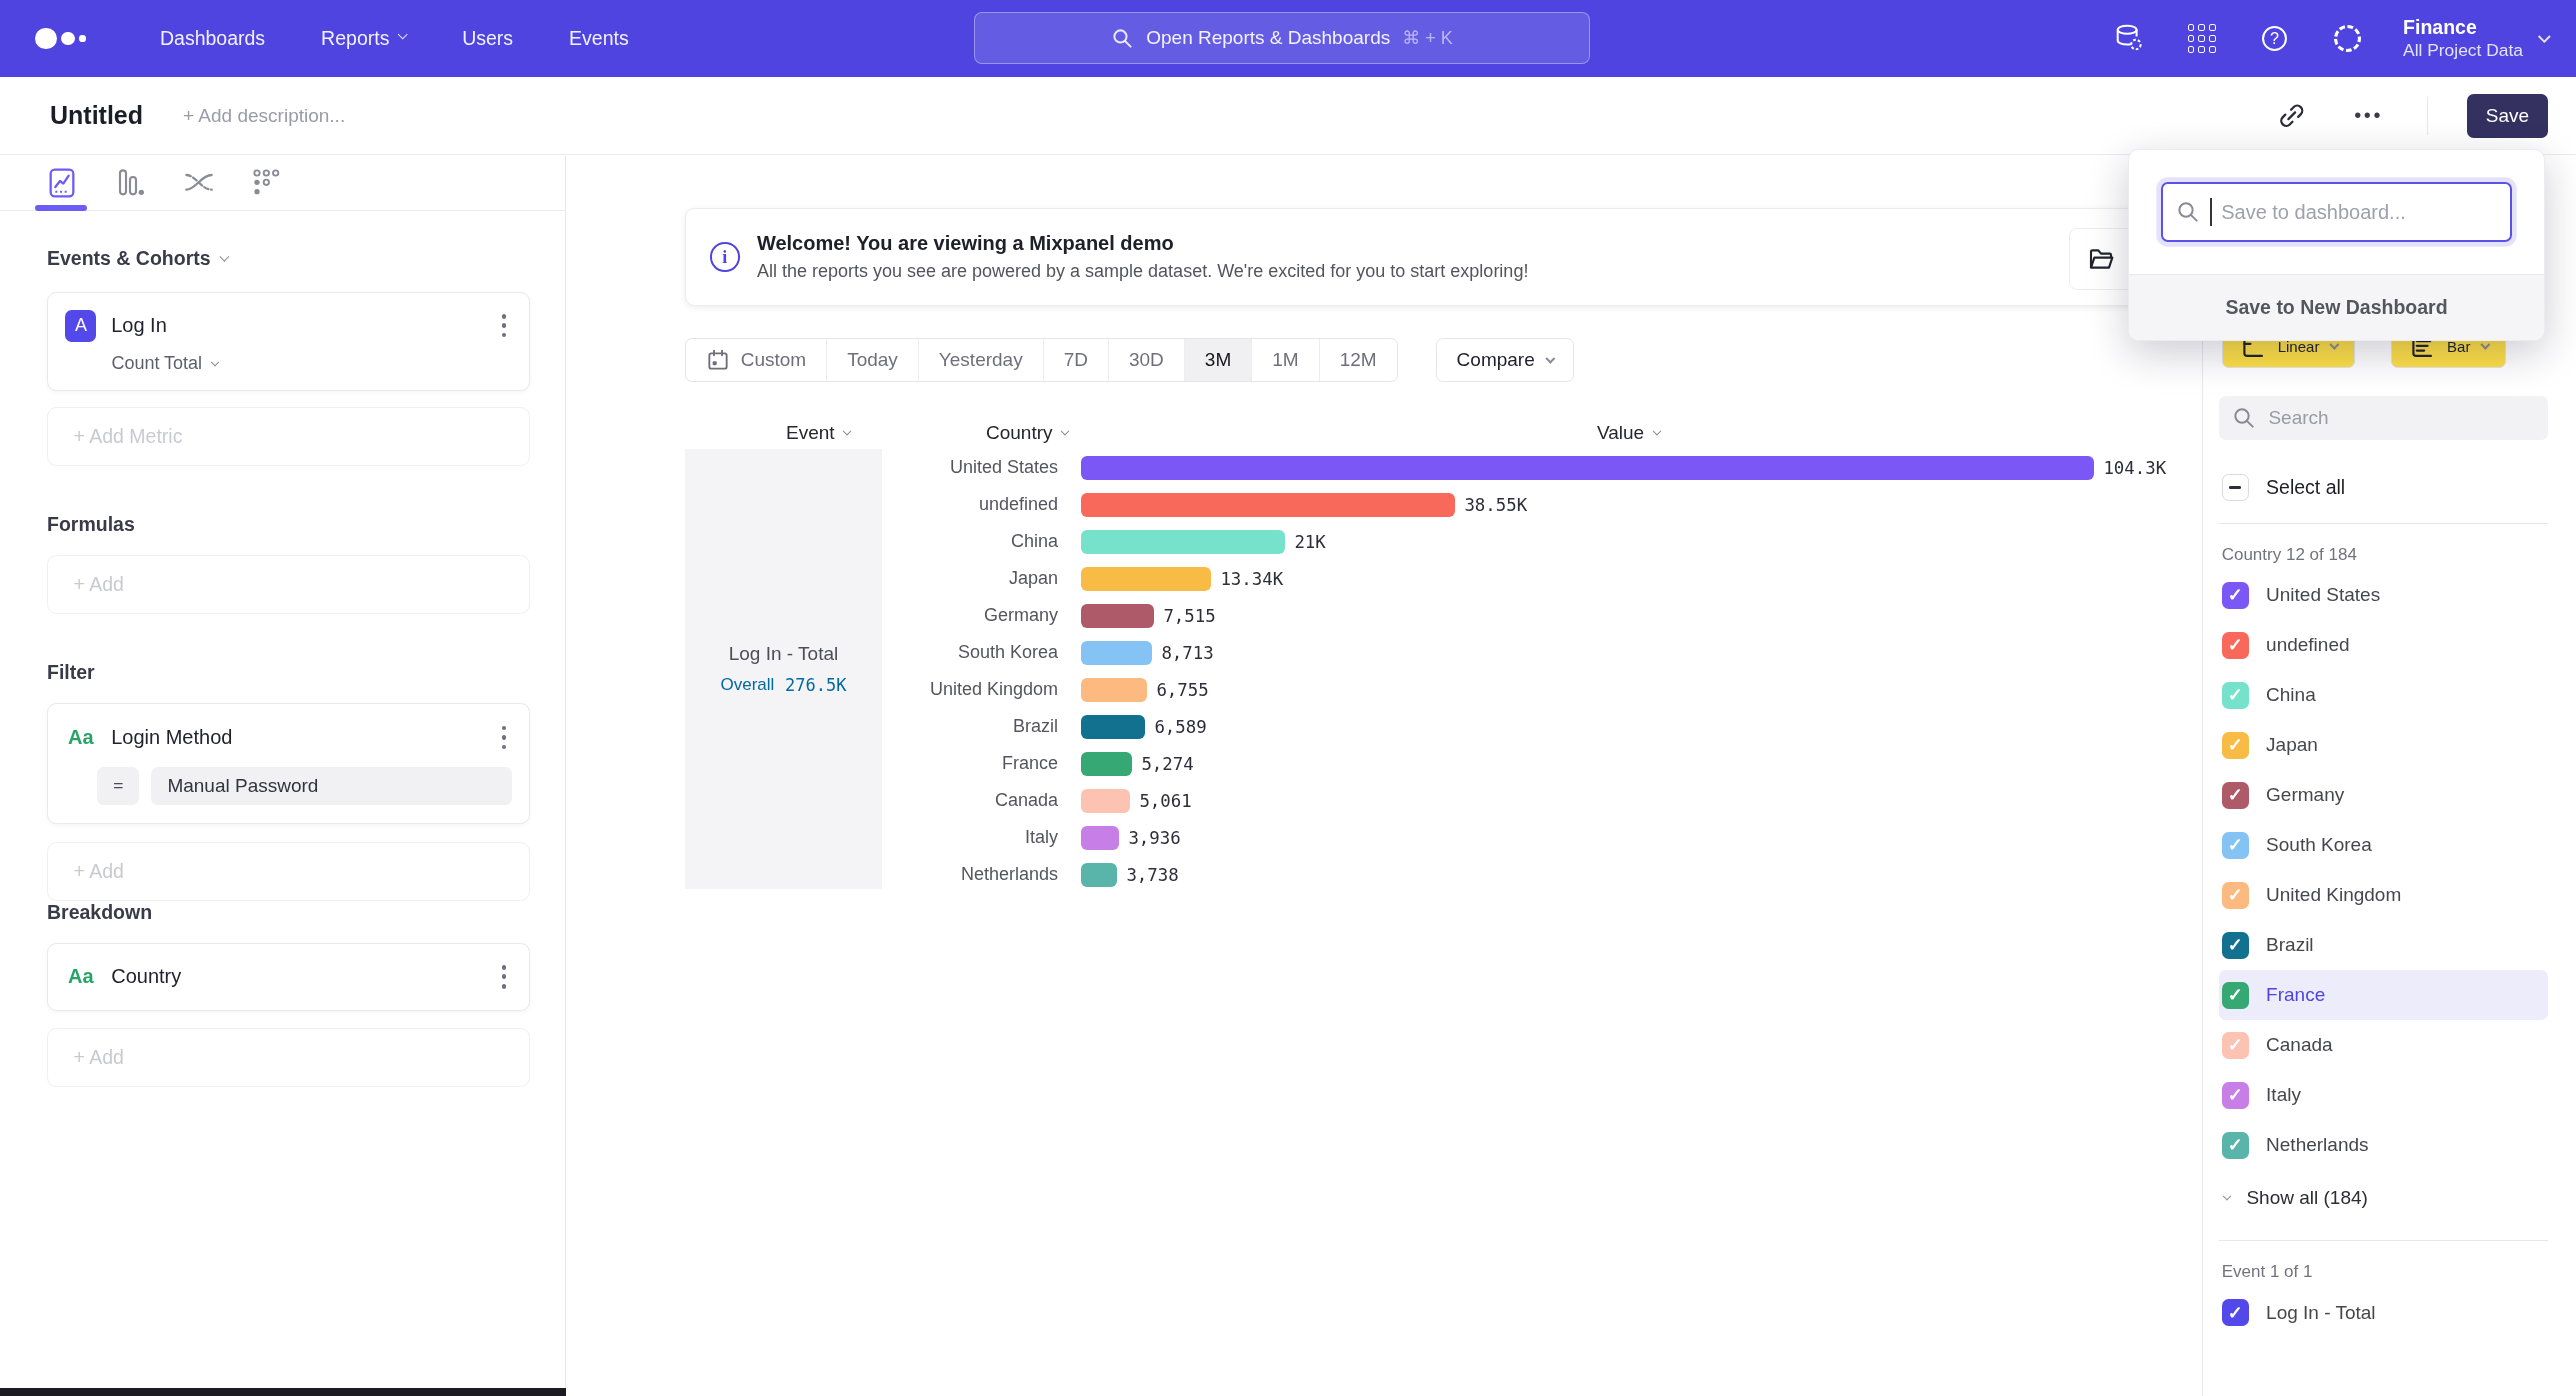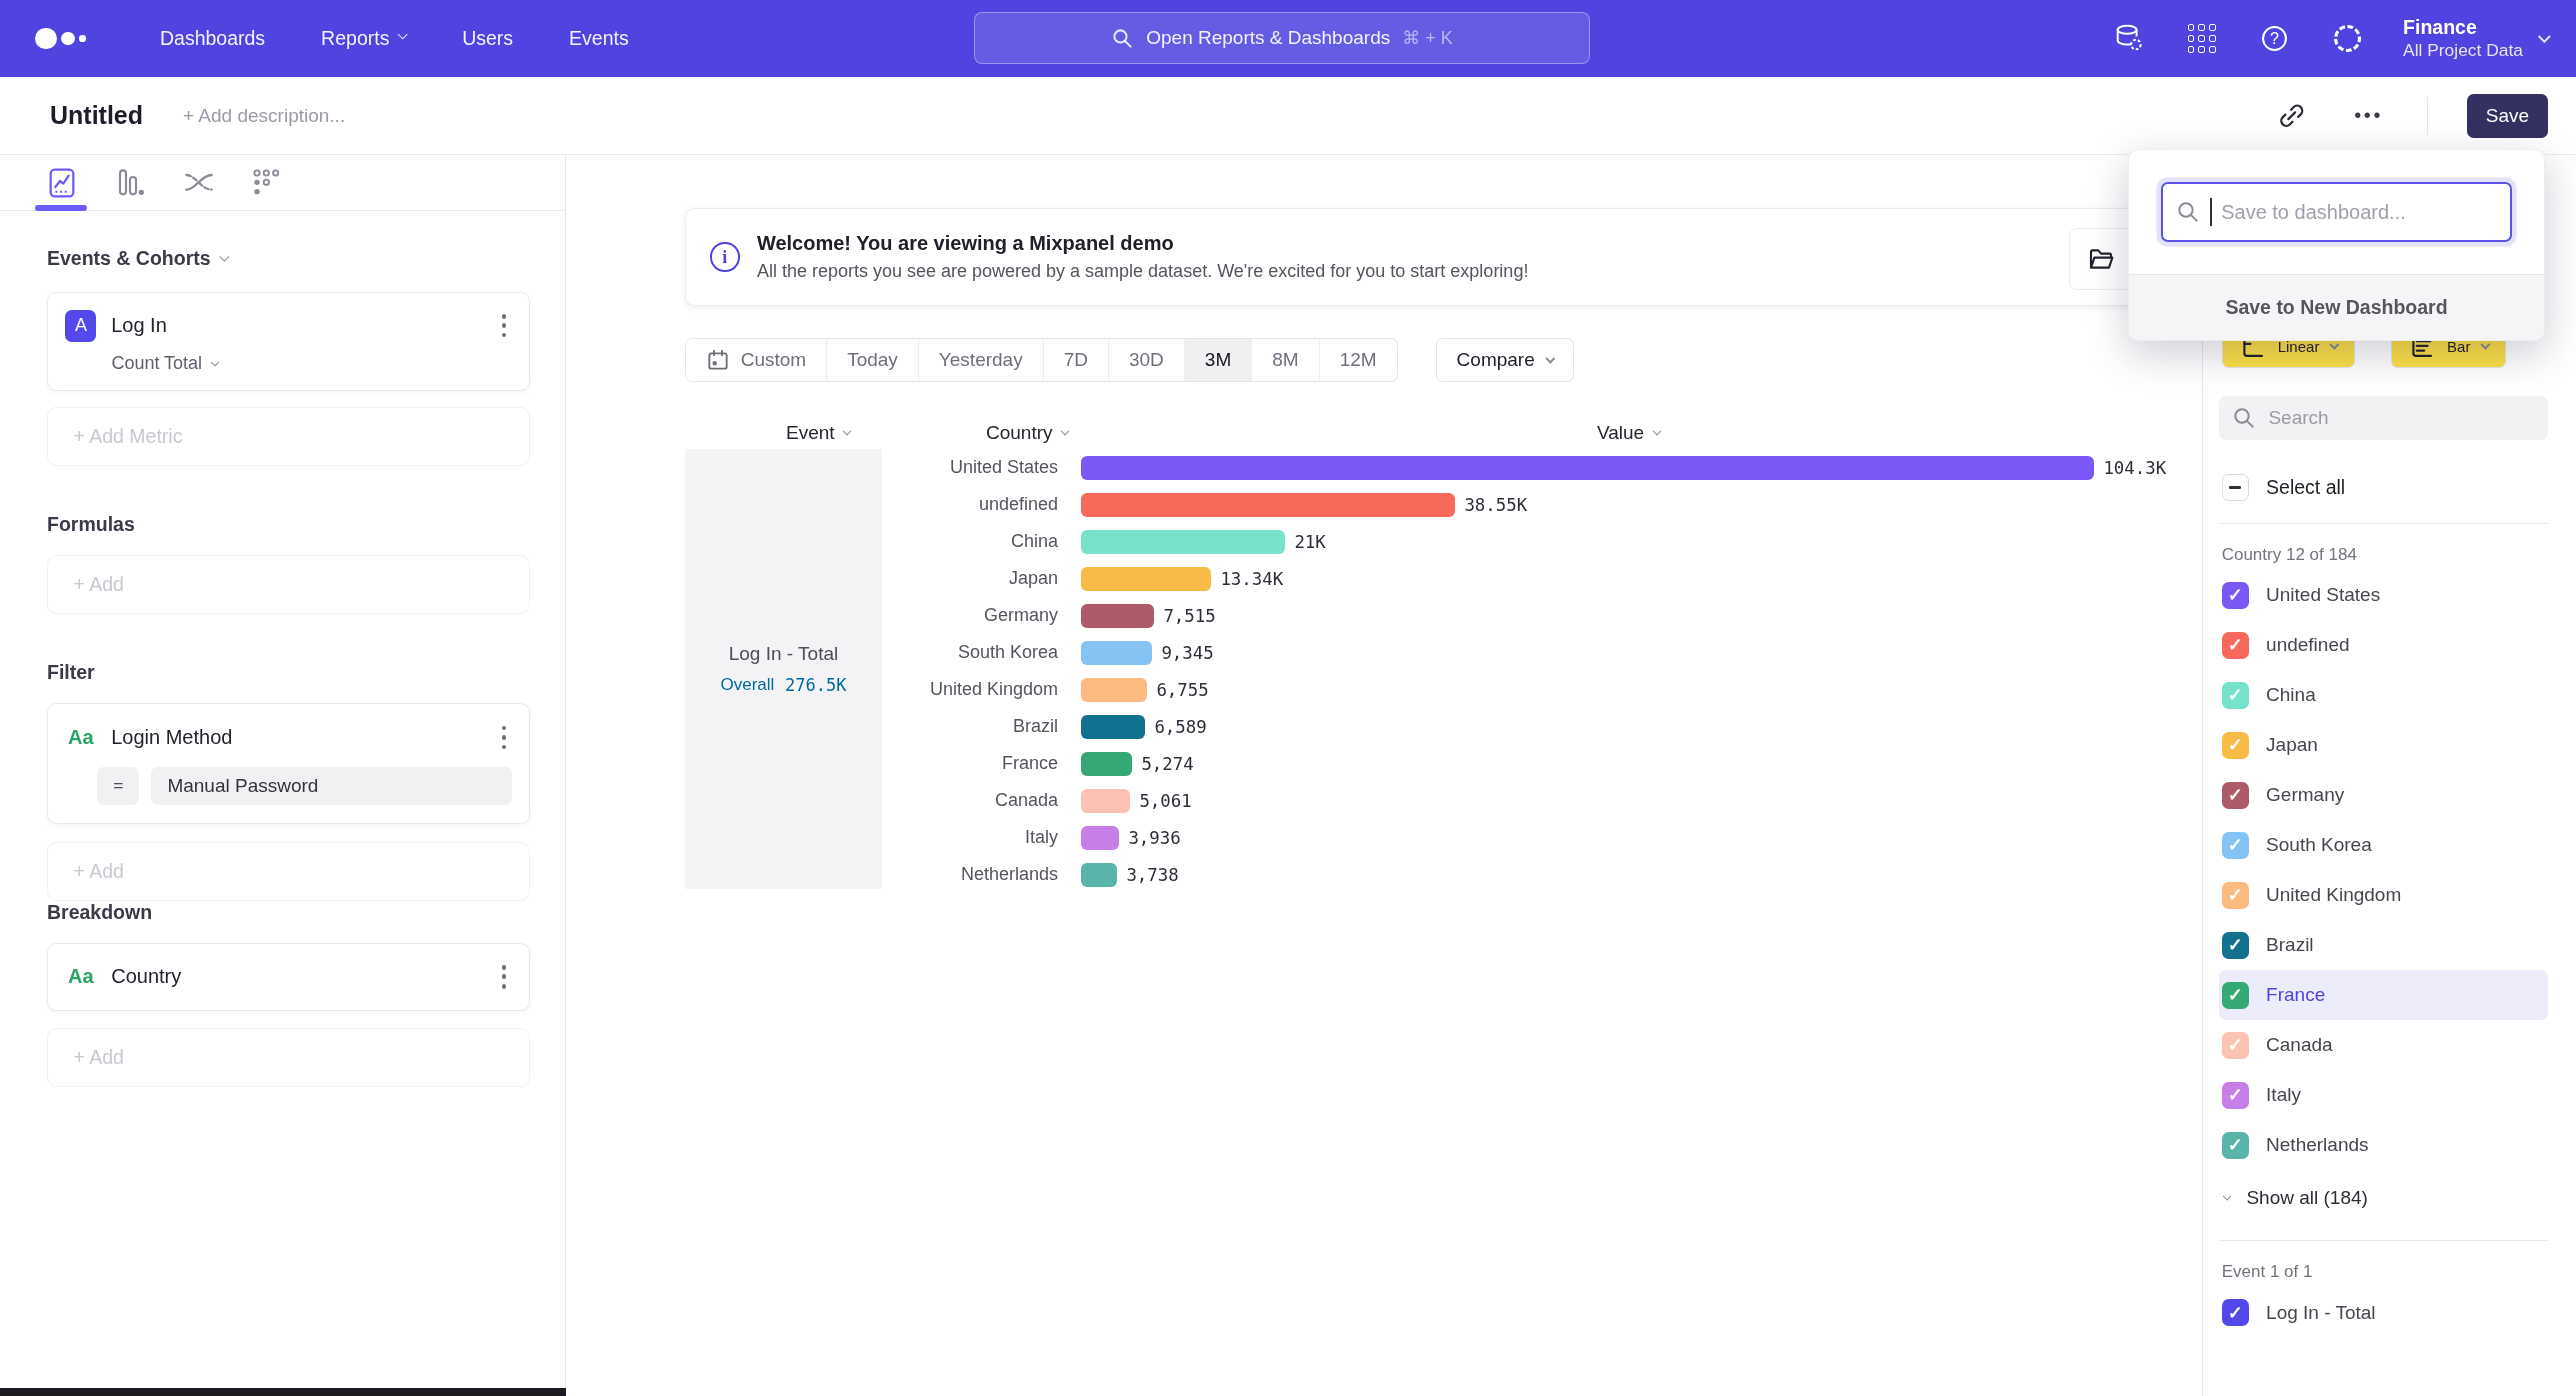--- a/index.html
+++ b/index.html
@@ -408,21 +408,21 @@
         <div class="seg">
           <span>7D</span>
         </div>
         <div class="seg">
           <span>30D</span>
         </div>
         <div class="seg active">
           <span>3M</span>
         </div>
         <div class="seg">
-          <span>8M</span>
+          <span>1M</span>
         </div>
         <div class="seg">
           <span>12M</span>
         </div>
       </div>
     <div class="compare">
       <span>Compare</span>
       <i class="chev"></i>
     </div>
   </div>
@@ -471,21 +471,21 @@
           <span class="cval">13.34K</span>
         </div>
         <div class="crow">
           <span class="clabel">Germany</span>
           <div class="bar" style="width: 73px; background: rgb(174, 90, 105);"></div>
           <span class="cval">7,515</span>
         </div>
         <div class="crow">
           <span class="clabel">South Korea</span>
           <div class="bar" style="width: 71px; background: rgb(132, 195, 243);"></div>
-          <span class="cval">9,345</span>
+          <span class="cval">8,713</span>
         </div>
         <div class="crow">
           <span class="clabel">United Kingdom</span>
           <div class="bar" style="width: 66px; background: rgb(252, 186, 128);"></div>
           <span class="cval">6,755</span>
         </div>
         <div class="crow">
           <span class="clabel">Brazil</span>
           <div class="bar" style="width: 64px; background: rgb(18, 113, 143);"></div>
           <span class="cval">6,589</span>

